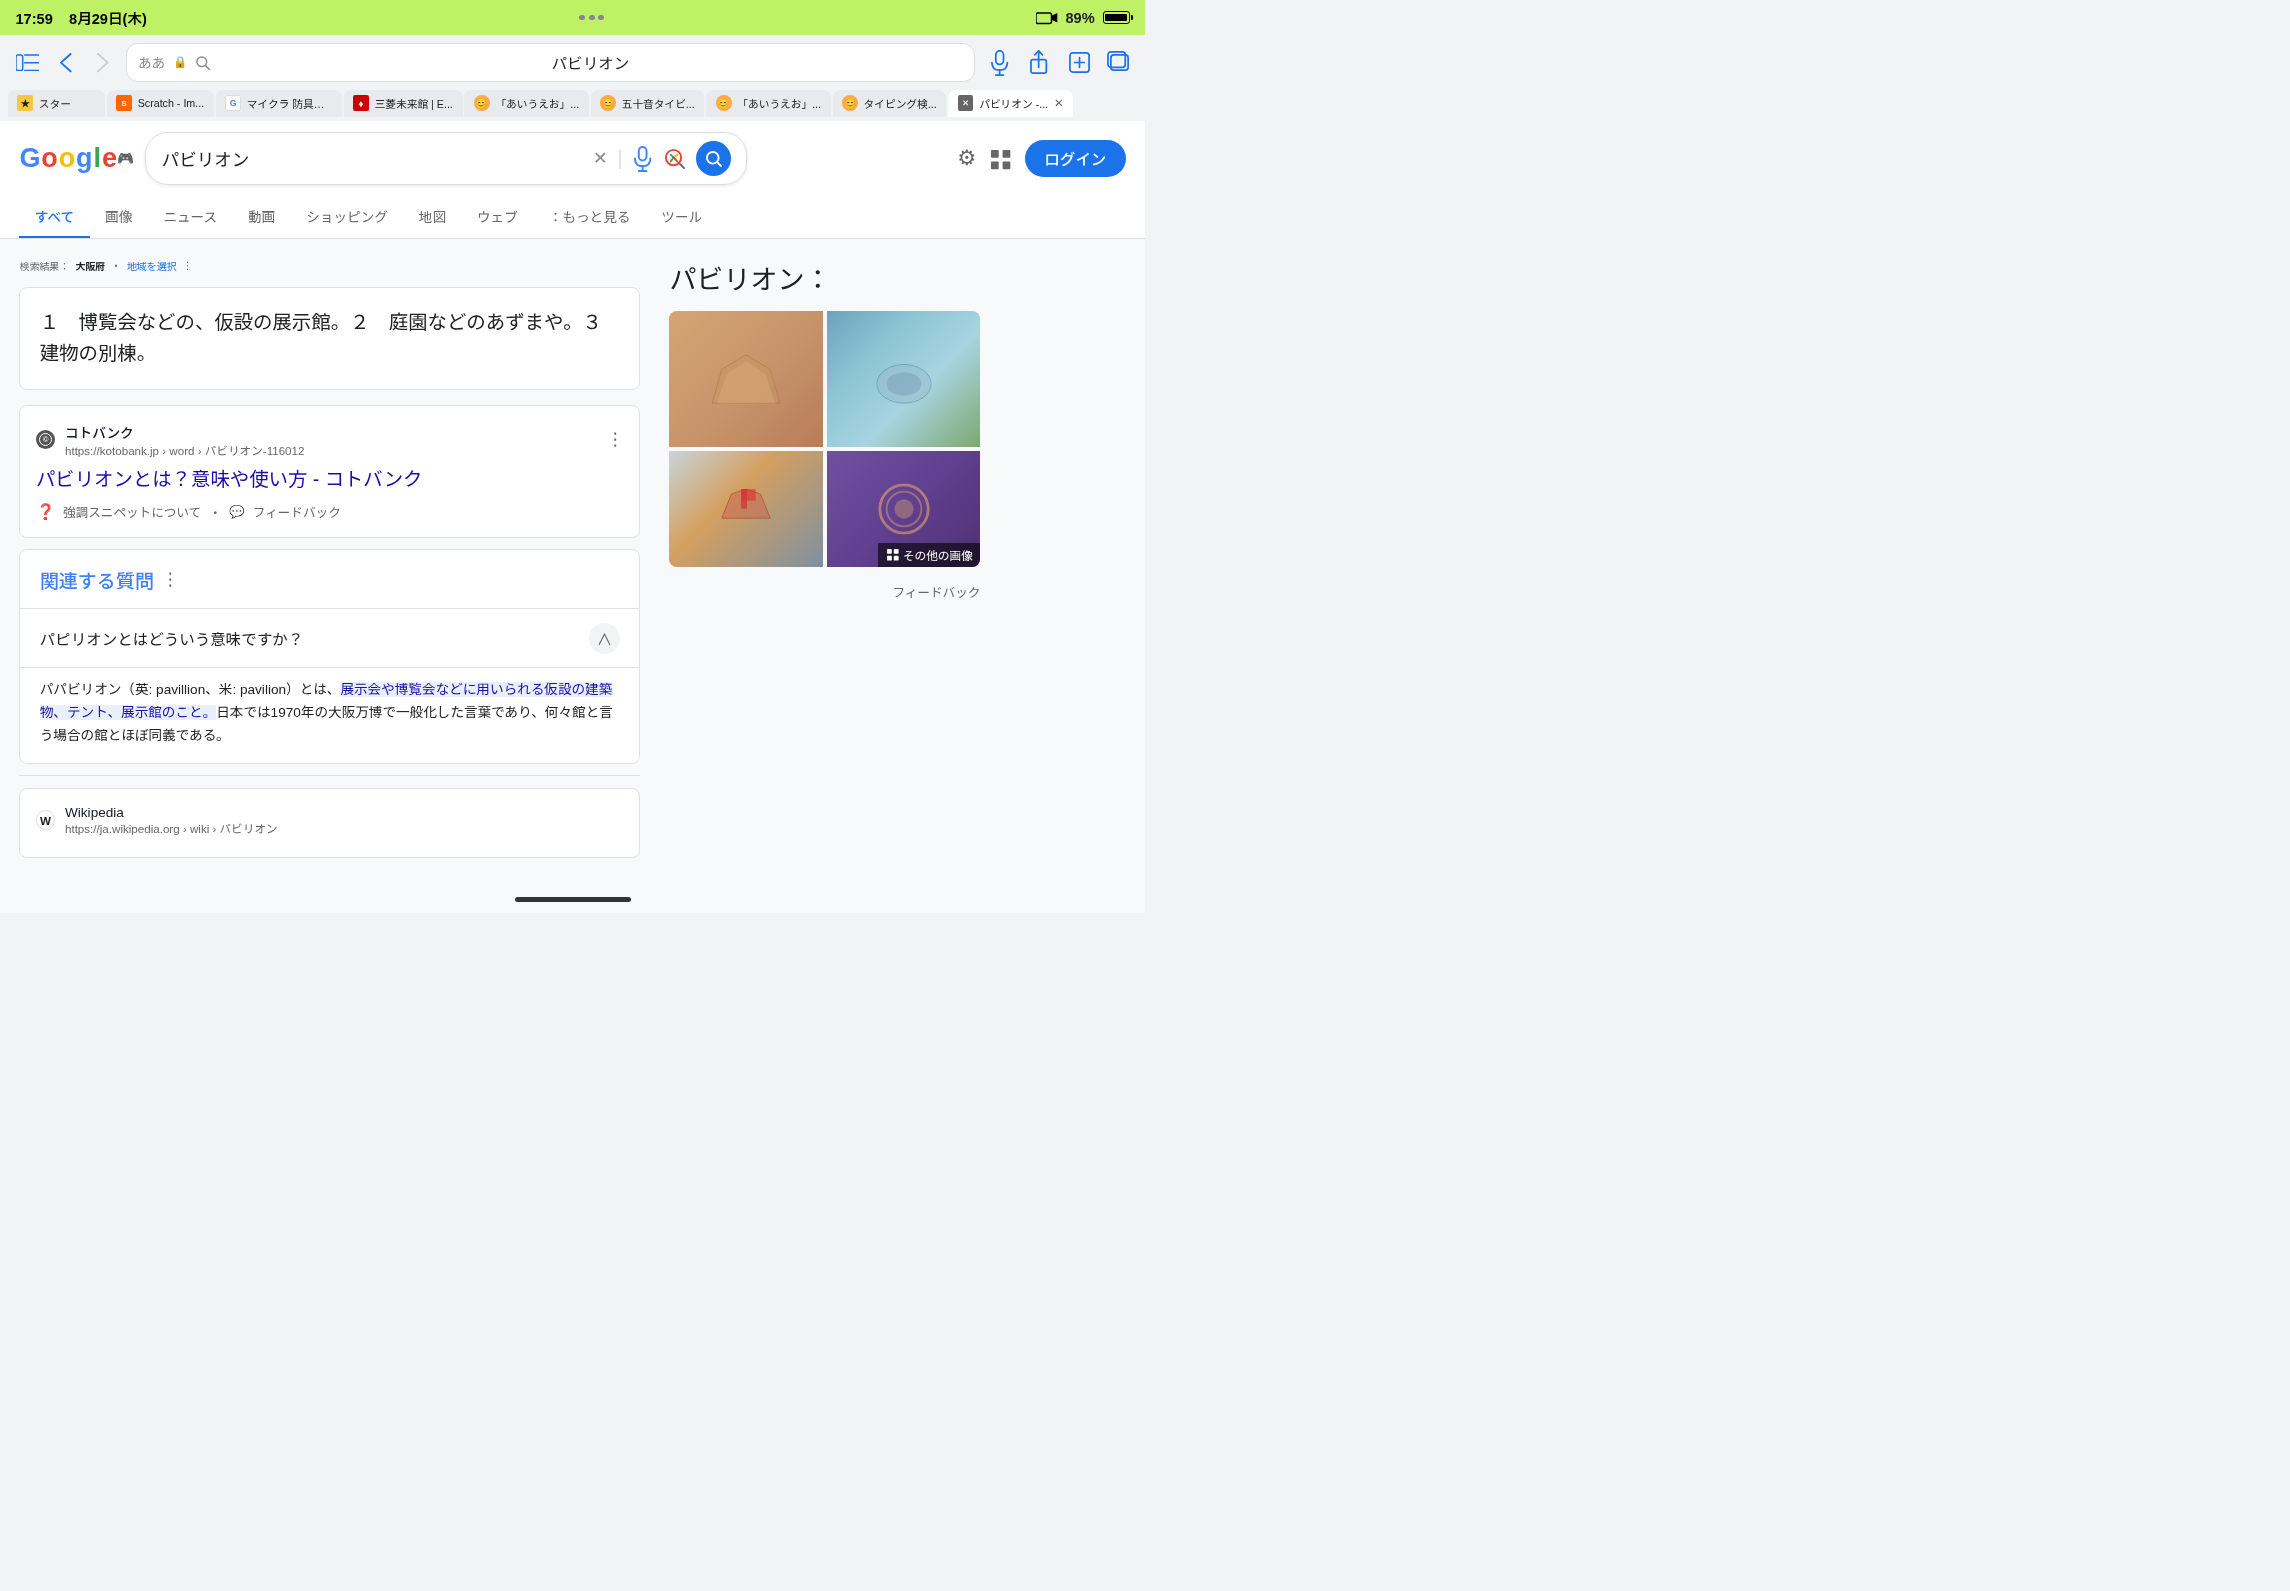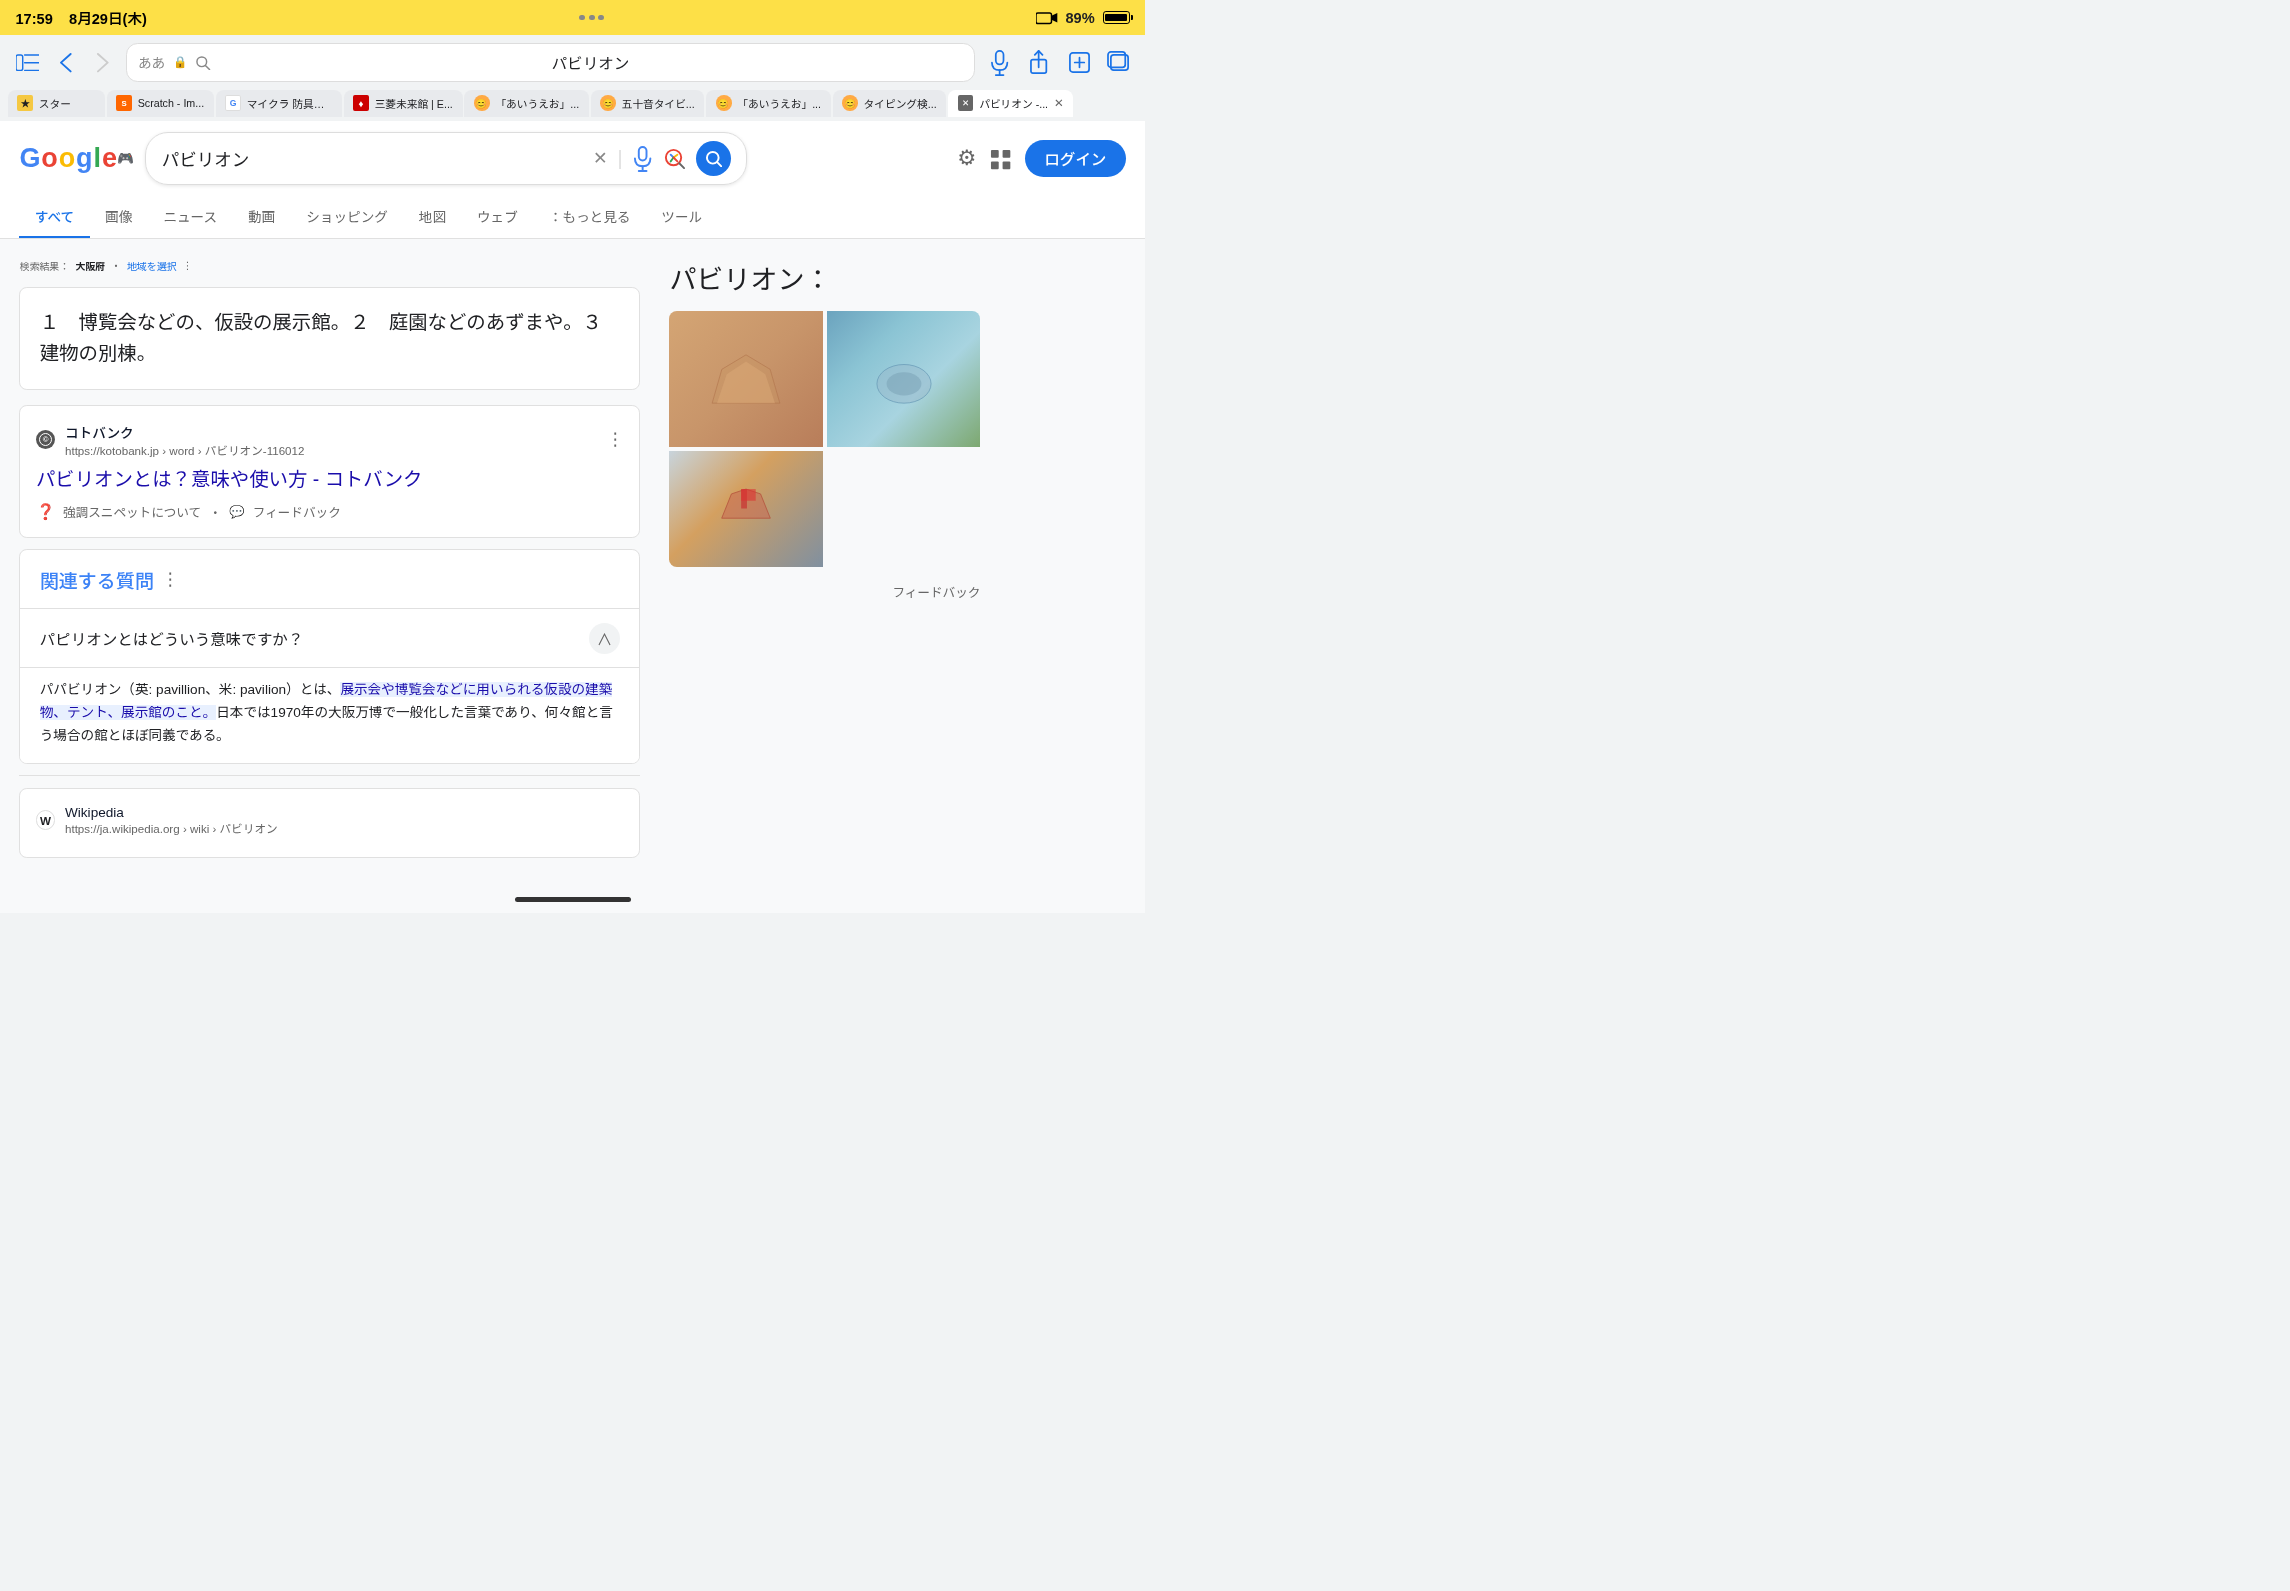--- a/index.html
+++ b/index.html
@@ -6,21 +6,21 @@
     body {
       font-family: -apple-system, BlinkMacSystemFont, 'Helvetica Neue', Arial, 'Hiragino Kaku Gothic ProN', 'Noto Sans JP', sans-serif;
       background: #f1f3f4;
       width: 1145px;
       font-size: 15.5px;
       color: #202124;
     }
 
     
     .status-bar {
-      background: #fde047;
+      background: #bef264;
       display: flex;
       justify-content: space-between;
       align-items: center;
       padding: 3.9px 15.5px;
       height: 35px;
     }
     .status-left { font-size: 14.6px; font-weight: 600; color: #000; }
     .status-center { display: flex; gap: 3.9px; align-items: center; }
     .status-dot { width: 5.8px; height: 5.8px; background: #888; border-radius: 50%; }
     .status-right { display: flex; align-items: center; gap: 7.8px; font-size: 14.6px; font-weight: 600; }
@@ -671,20 +671,39 @@
       </div>
 
       <div class="side-image bottom-left img-boat" style="height:116px; display:flex; align-items:center; justify-content:center;">
         <svg width="68" height="49" viewBox="0 0 70 50">
           <path d="M10,35 L20,10 L35,5 L50,10 L60,35 Z" fill="rgba(200,100,80,0.5)" stroke="rgba(180,80,60,0.8)" stroke-width="1"></path>
           <rect x="30" y="5" width="6" height="20" fill="rgba(200,50,50,0.7)"></rect>
           <rect x="30" y="5" width="15" height="12" fill="rgba(220,50,50,0.6)"></rect>
         </svg>
       </div>
 
+      <div class="side-image bottom-mid img-tunnel" style="height:116px; position:relative; overflow:hidden;">
+        <div style="width:100%; height:100%; background:linear-gradient(135deg, #7050a0, #604090, #503070); display:flex; align-items:center; justify-content:center;">
+          <svg width="58" height="58" viewBox="0 0 60 60">
+            <ellipse cx="30" cy="30" rx="25" ry="25" fill="none" stroke="rgba(255,180,100,0.5)" stroke-width="3"></ellipse>
+            <ellipse cx="30" cy="30" rx="18" ry="18" fill="none" stroke="rgba(255,180,100,0.4)" stroke-width="2"></ellipse>
+            <ellipse cx="30" cy="30" rx="10" ry="10" fill="rgba(255,200,100,0.3)"></ellipse>
+          </svg>
+        </div>
+
+        <div class="more-images-overlay">
+          <svg width="13.6" height="13.6" viewBox="0 0 14 14">
+            <rect x="1" y="1" width="5" height="5" rx="1" fill="white"></rect>
+            <rect x="8" y="1" width="5" height="5" rx="1" fill="white"></rect>
+            <rect x="1" y="8" width="5" height="5" rx="1" fill="white"></rect>
+            <rect x="8" y="8" width="5" height="5" rx="1" fill="white"></rect>
+          </svg>
+          <span>その他の画像</span>
+        </div>
+      </div>
     </div>
 
 
     <div class="side-feedback">フィードバック</div>
   </div>
 
 </div>
 
 <div style="display:flex; justify-content:center; padding:7.8px 0 11.6px; background:#f8f9fa;">
   <div class="bottom-handle" style="position:static; transform:none; display:inline-block;"></div>

